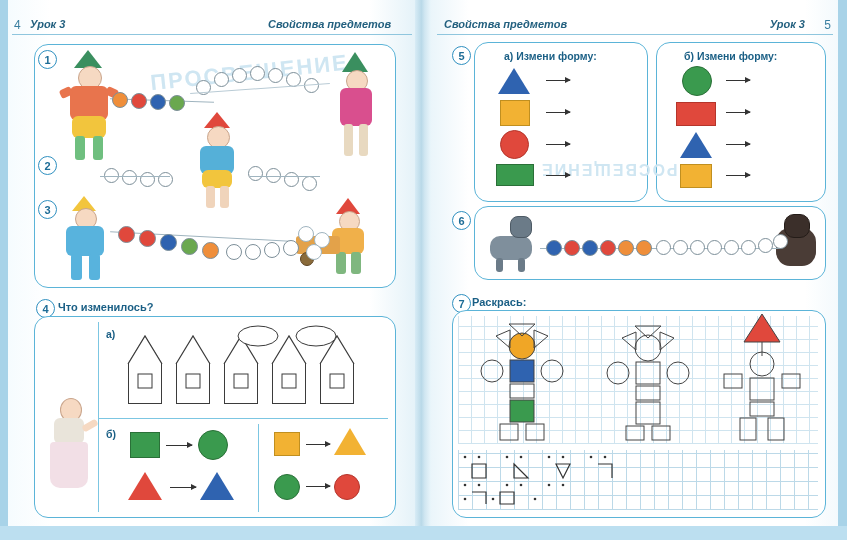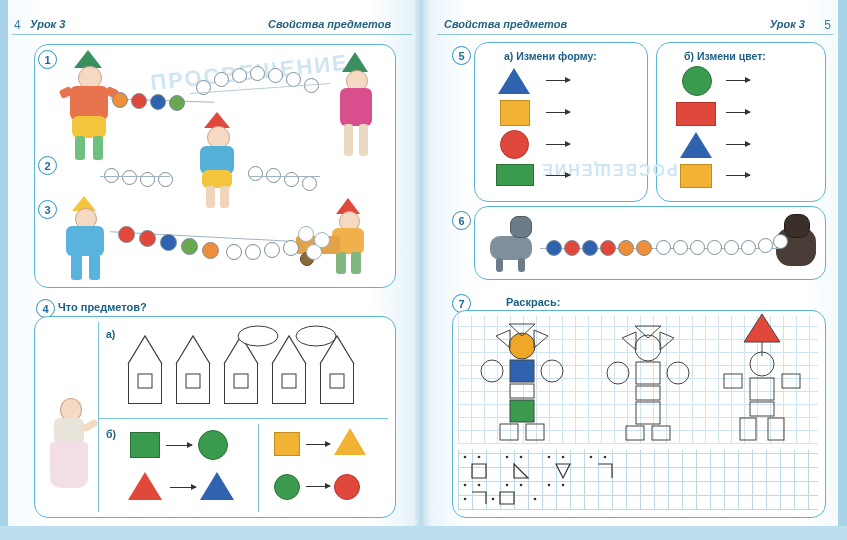--- a/index.html
+++ b/index.html
@@ -189,21 +189,21 @@
   <div class="bead" style="left:139px;top:230px;width:17px;height:17px;background:#e0483c;"></div>
   <div class="bead" style="left:160px;top:234px;width:17px;height:17px;background:#2f63b0;"></div>
   <div class="bead" style="left:181px;top:238px;width:17px;height:17px;background:#6aa84f;"></div>
   <div class="bead" style="left:202px;top:242px;width:17px;height:17px;background:#ef8e3a;"></div>
   <div class="bead" style="left:226px;top:244px;width:16px;height:16px;"></div>
   <div class="bead" style="left:245px;top:244px;width:16px;height:16px;"></div>
   <div class="bead" style="left:264px;top:242px;width:16px;height:16px;"></div>
   <div class="bead" style="left:283px;top:240px;width:16px;height:16px;"></div>
 
   <div class="num" style="left:36px;top:299px;">4</div>
-  <div class="label" style="left:58px;top:301px;">Что предметов?</div>
+  <div class="label" style="left:58px;top:301px;">Что изменилось?</div>
   <div class="frame" style="left:34px;top:316px;width:360px;height:200px;"></div>
   <div class="sublabel" style="left:106px;top:328px;">а)</div>
   <div class="sublabel" style="left:106px;top:428px;">б)</div>
   <div class="hline" style="left:98px;top:418px;width:290px;background:#7cc6e2;"></div>
   <div class="vline" style="left:98px;top:322px;height:190px;background:#7cc6e2;"></div>
 
   <div class="fig" style="left:44px;top:392px;width:52px;height:110px;">
     <div class="head" style="left:16px;top:6px;width:20px;height:22px;"></div>
     <div class="body" style="left:10px;top:26px;width:30px;height:26px;background:#e9e4da;"></div>
     <div class="body" style="left:6px;top:50px;width:38px;height:46px;background:#f2dfe6;border-radius:4px 4px 10px 10px;"></div>
@@ -256,21 +256,21 @@
   <div class="tri" style="left:334px;top:428px;border-left:16px solid transparent;border-right:16px solid transparent;border-bottom:27px solid #f2b233;"></div>
 
   <div class="circ" style="left:274px;top:474px;width:26px;height:26px;background:#3a9a4e;border:1px solid #2a7038;"></div>
   <div class="arrow" style="left:306px;top:486px;width:24px;"></div>
   <div class="circ" style="left:334px;top:474px;width:26px;height:26px;background:#e0483c;border:1px solid #b5352b;"></div>
 
   <div class="num" style="left:452px;top:46px;">5</div>
   <div class="frame" style="left:474px;top:42px;width:172px;height:158px;"></div>
   <div class="frame" style="left:656px;top:42px;width:168px;height:158px;"></div>
   <div class="sublabel" style="left:504px;top:50px;">а) Измени форму:</div>
-  <div class="sublabel" style="left:684px;top:50px;">б) Измени цвет:</div>
+  <div class="sublabel" style="left:684px;top:50px;">б) Измени форму:</div>
   <div class="watermark" style="left:540px;top:160px;font-size:16px;transform:rotate(180deg);">ПРОСВЕЩЕНИЕ</div>
 
   <div class="tri" style="left:498px;top:68px;border-left:16px solid transparent;border-right:16px solid transparent;border-bottom:26px solid #2f63b0;"></div>
   <div class="arrow" style="left:546px;top:80px;width:24px;"></div>
   <div class="sq" style="left:500px;top:100px;width:30px;height:26px;background:#f2b233;border:1px solid #c08f20;"></div>
   <div class="arrow" style="left:546px;top:112px;width:24px;"></div>
   <div class="circ" style="left:500px;top:130px;width:29px;height:29px;background:#e0483c;border:1px solid #b5352b;"></div>
   <div class="arrow" style="left:546px;top:144px;width:24px;"></div>
   <div class="sq" style="left:496px;top:164px;width:38px;height:22px;background:#3a9a4e;border:1px solid #2a7038;"></div>
   <div class="arrow" style="left:546px;top:175px;width:24px;"></div>
@@ -309,21 +309,21 @@
   <div class="bead" style="left:656px;top:240px;width:15px;height:15px;"></div>
   <div class="bead" style="left:673px;top:240px;width:15px;height:15px;"></div>
   <div class="bead" style="left:690px;top:240px;width:15px;height:15px;"></div>
   <div class="bead" style="left:707px;top:240px;width:15px;height:15px;"></div>
   <div class="bead" style="left:724px;top:240px;width:15px;height:15px;"></div>
   <div class="bead" style="left:741px;top:240px;width:15px;height:15px;"></div>
   <div class="bead" style="left:758px;top:238px;width:15px;height:15px;"></div>
   <div class="bead" style="left:773px;top:234px;width:15px;height:15px;"></div>
 
   <div class="num" style="left:452px;top:294px;">7</div>
-  <div class="label" style="left:472px;top:296px;margin-left:34px;">Раскрась:</div>
+  <div class="label" style="left:472px;top:296px;">Раскрась:</div>
   <div class="frame" style="left:452px;top:310px;width:372px;height:206px;"></div>
   <div class="figgrid" style="left:458px;top:316px;width:360px;height:128px;"></div>
 
   <svg style="position:absolute;left:470px;top:316px;" width="110" height="130">
     <circle cx="52" cy="30" r="13" fill="#f0a626" stroke="#444" stroke-width="1"></circle>
     <polygon points="39,8 65,8 52,20" fill="none" stroke="#444" stroke-width="1"></polygon>
     <polygon points="26,20 40,14 40,32" fill="none" stroke="#444" stroke-width="1"></polygon>
     <polygon points="78,20 64,14 64,32" fill="none" stroke="#444" stroke-width="1"></polygon>
     <rect x="40" y="44" width="24" height="22" fill="#2f63b0" stroke="#444" stroke-width="1"></rect>
     <circle cx="22" cy="55" r="11" fill="none" stroke="#444" stroke-width="1"></circle>

